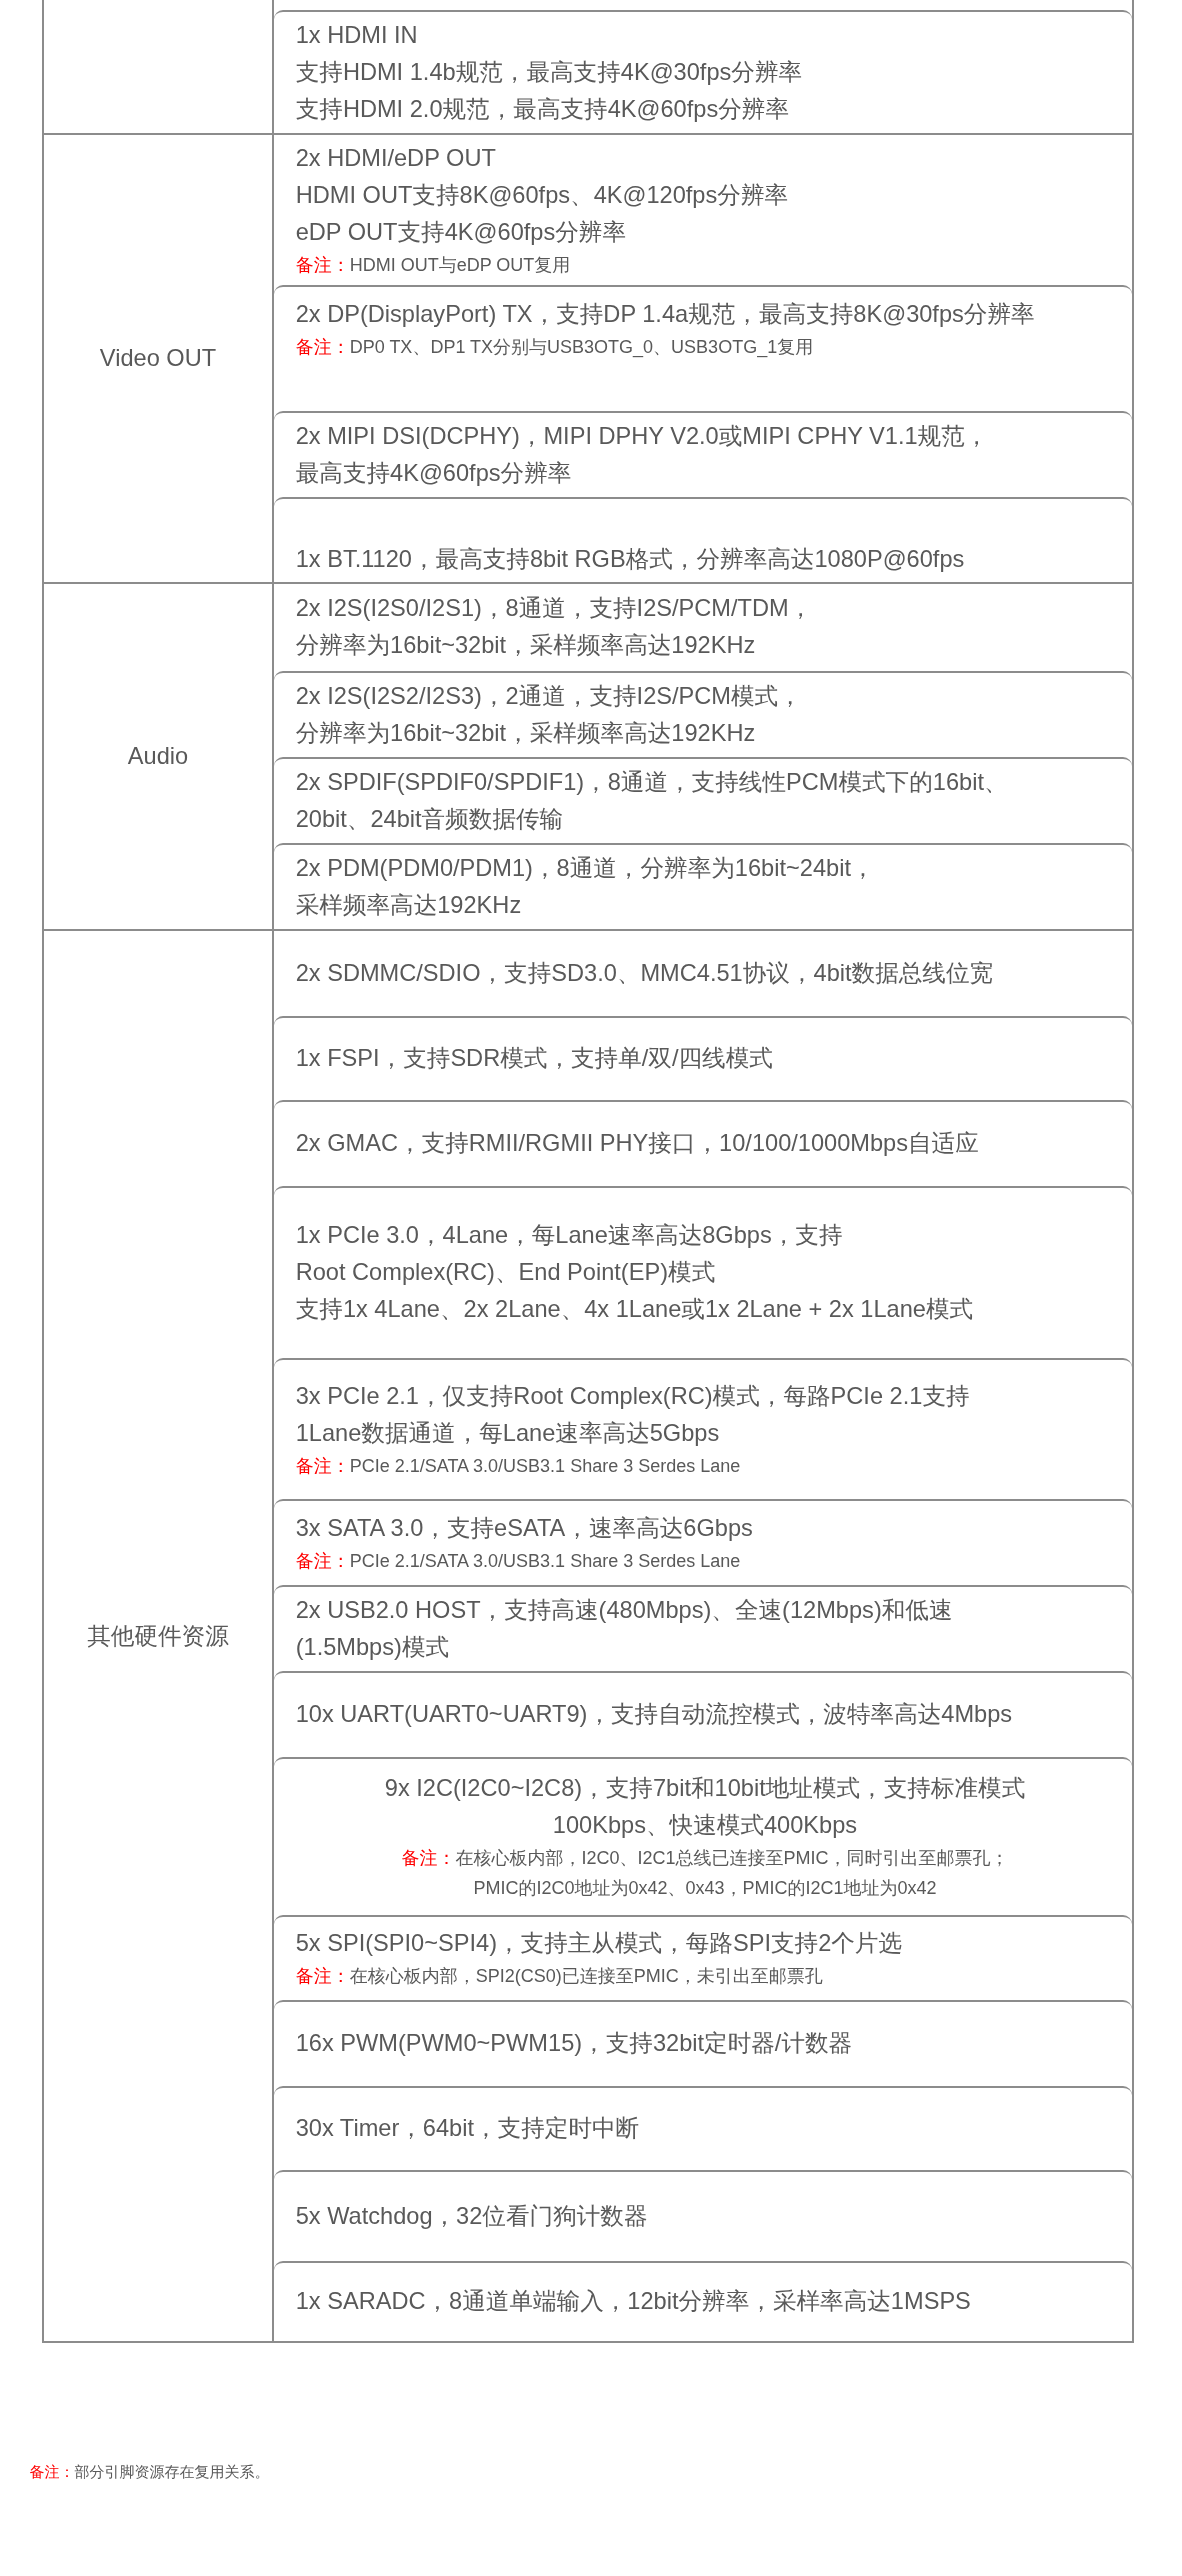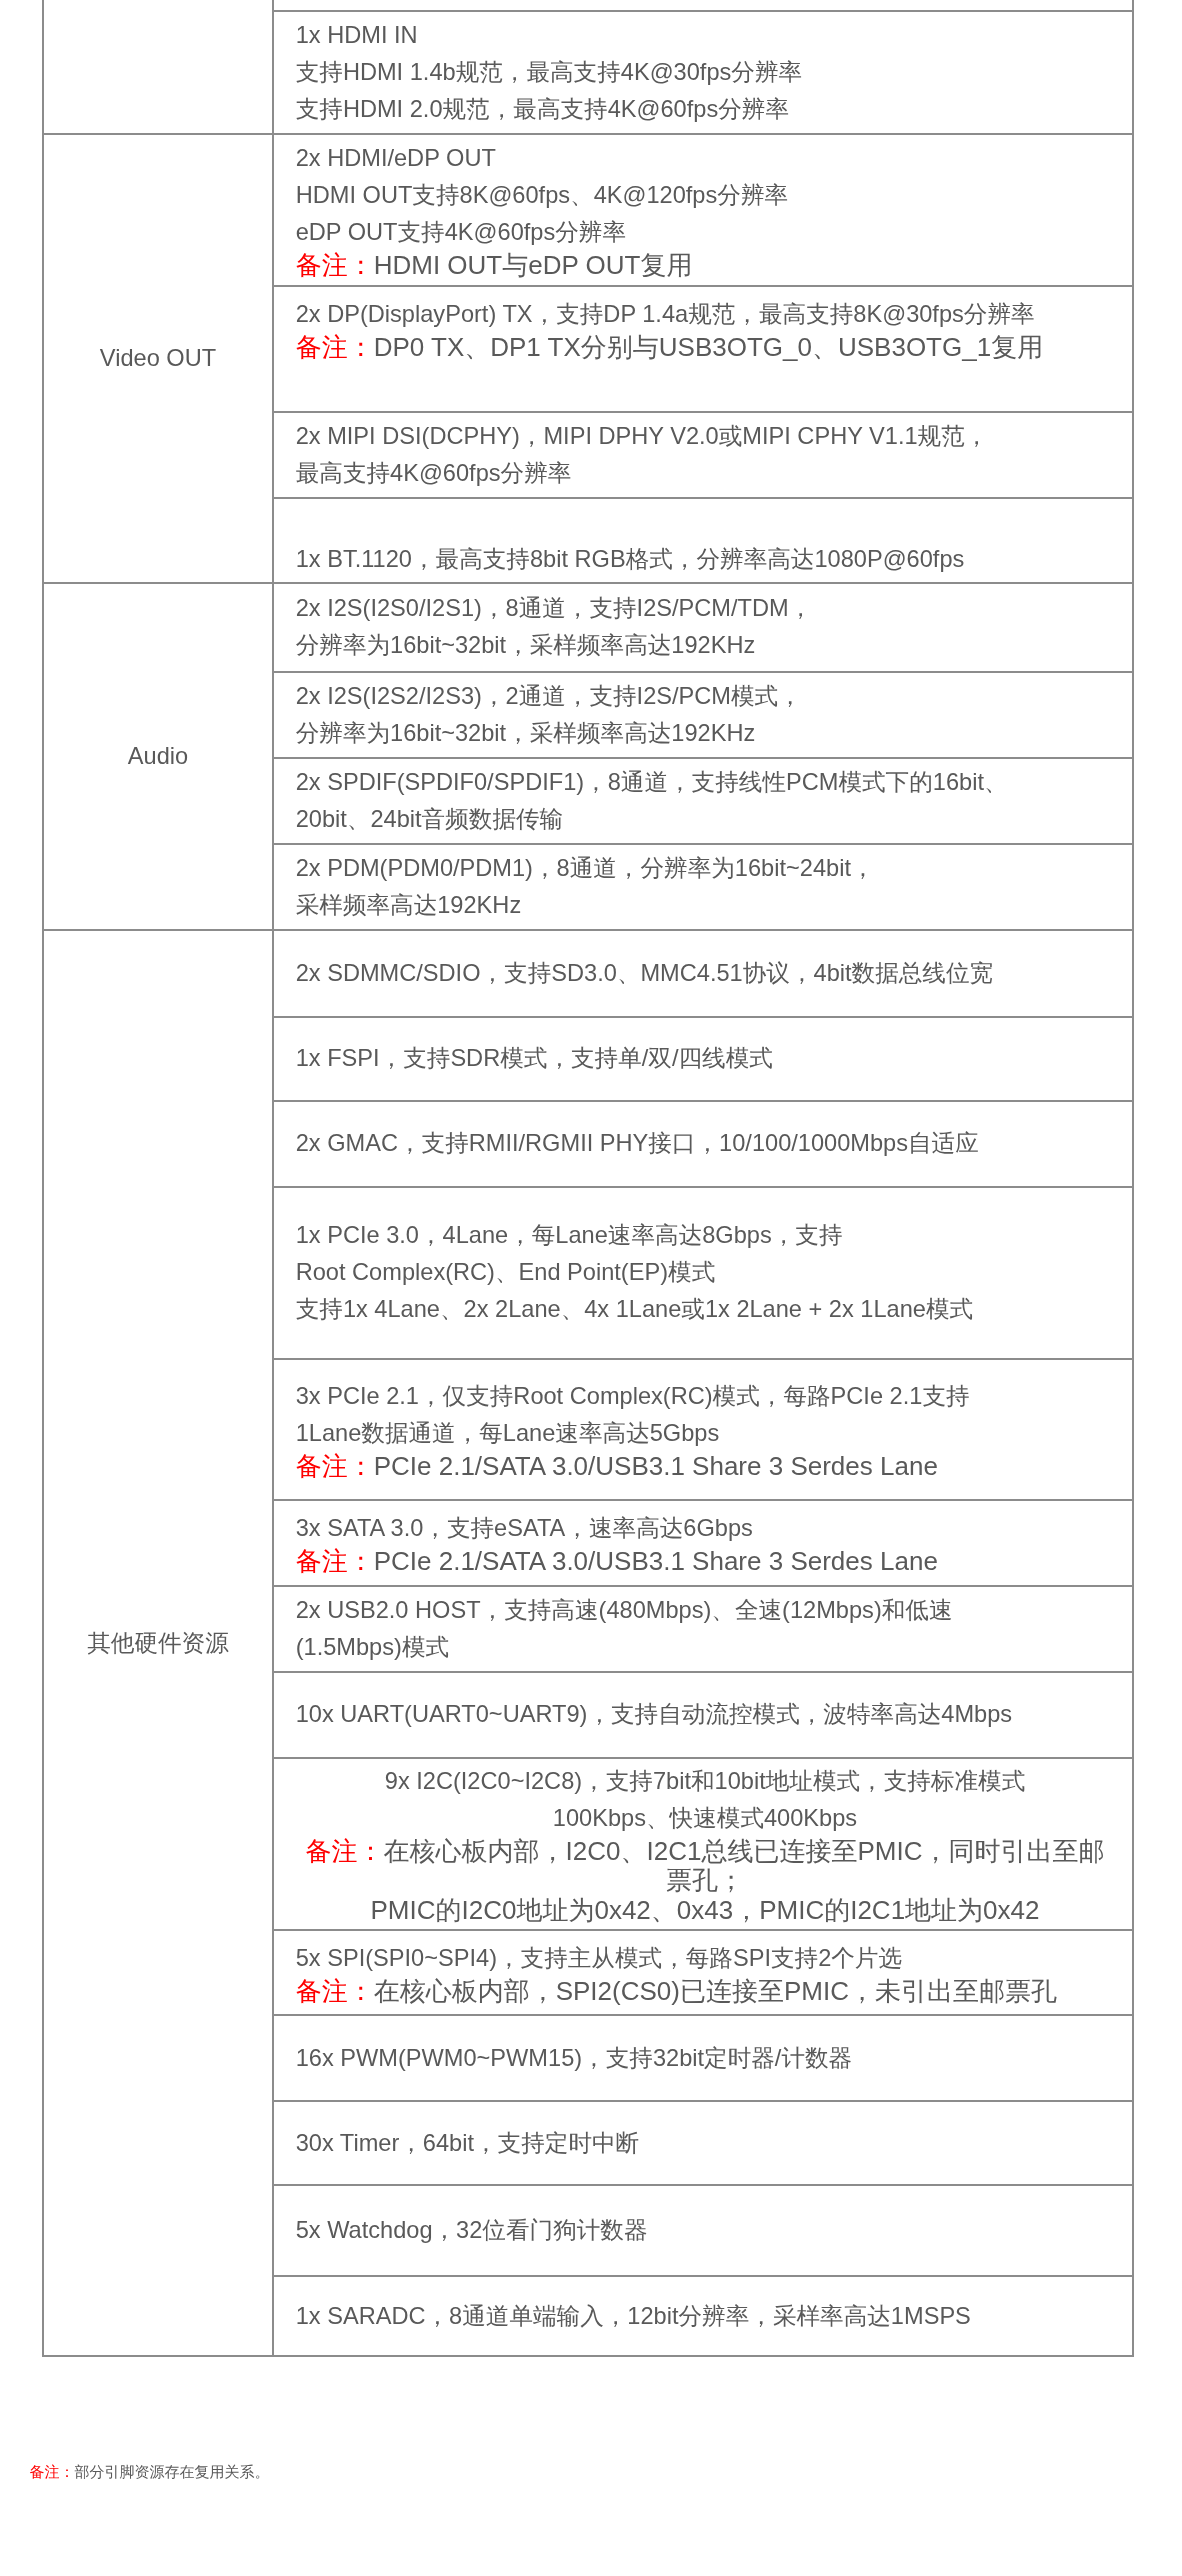--- a/index.html
+++ b/index.html
@@ -24,25 +24,25 @@
   .section{display:flex;border-top:2px solid var(--border);}
   .section:first-child{border-top:none;}
   .cat-cell{
     flex:0 0 230px;border-right:2px solid var(--border);
     display:flex;align-items:center;justify-content:center;
     font-size:23.6px;color:var(--text);box-sizing:border-box;
   }
   .rows{flex:1;display:flex;flex-direction:column;min-width:0;}
   .row{
     display:flex;flex-direction:column;justify-content:center;
-    padding:3.9px 17.7px 3.9px 21.7px;box-sizing:border-box;
+    padding:3.9px 17.7px 3.9px 21.7px;box-sizing:border-box;border-radius:9px;
   }
   .row + .row{border-top:2px solid var(--border);}
   .line{font-size:23.6px;line-height:37px;color:var(--text);white-space:normal;}
-  .note{font-size:26px;line-height:29.6px;color:var(--text);}
+  .note{font-size:18px;line-height:29.6px;color:var(--text);}
   .note-label{color:var(--red);}
   .footer-note{
     position:absolute;left:29.6px;top:2455px;
     font-size:15px;line-height:33px;color:var(--text);
   }
 </style>
 </head>
 <body>
 
 <div class="spec-table">

